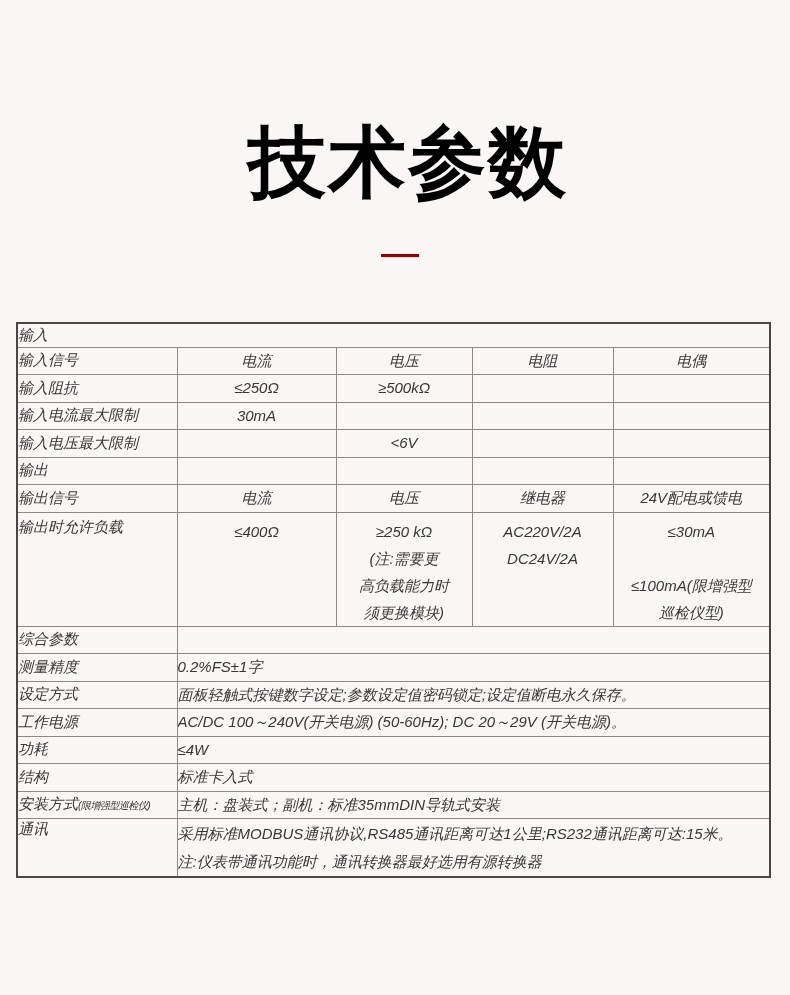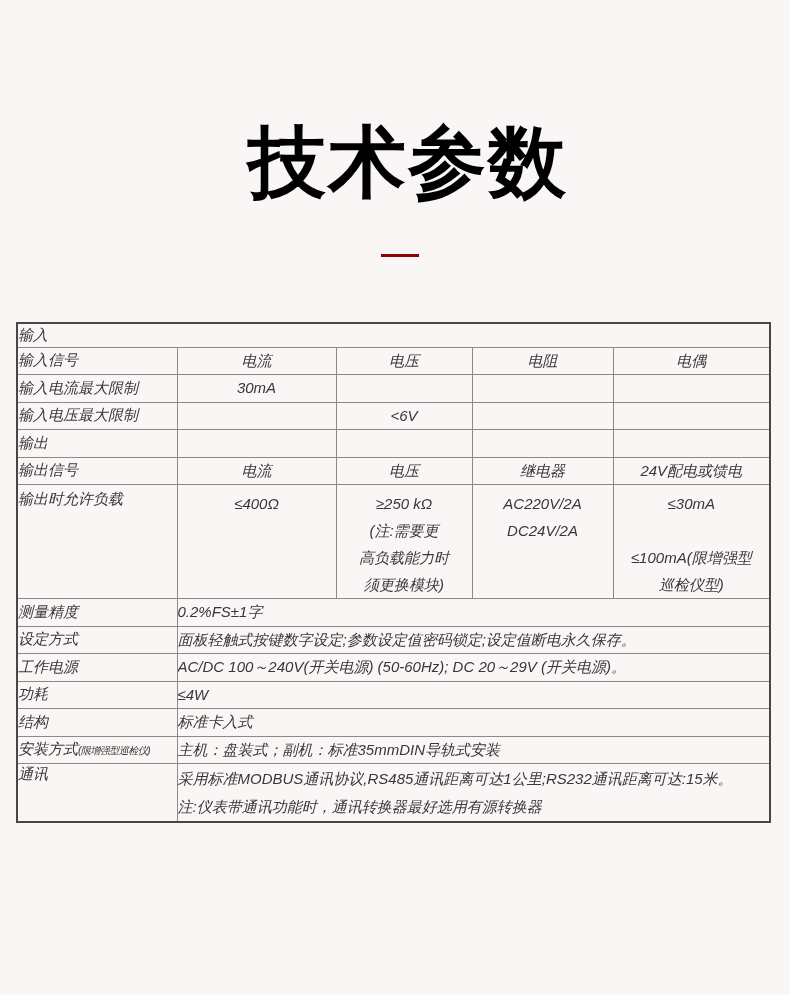--- a/index.html
+++ b/index.html
@@ -91,20 +91,35 @@
             <div class="cell-line">电压</div>
           </td>
           <td class="data-cell">
             <div class="cell-line">电阻</div>
           </td>
           <td class="data-cell">
             <div class="cell-line">电偶</div>
           </td>
         </tr>
         <tr class="r-normal">
+          <td class="label-cell"><span>输入阻抗</span></td>
+          <td class="data-cell">
+            <div class="cell-line">≤250Ω</div>
+          </td>
+          <td class="data-cell">
+            <div class="cell-line">≥500kΩ</div>
+          </td>
+          <td class="data-cell">
+            <div class="cell-line"></div>
+          </td>
+          <td class="data-cell">
+            <div class="cell-line"></div>
+          </td>
+        </tr>
+        <tr class="r-normal">
           <td class="label-cell"><span>输入电流最大限制</span></td>
           <td class="data-cell">
             <div class="cell-line">30mA</div>
           </td>
           <td class="data-cell">
             <div class="cell-line"></div>
           </td>
           <td class="data-cell">
             <div class="cell-line"></div>
           </td>
@@ -170,20 +185,26 @@
           </td>
           <td class="data-cell">
             <div class="cell-line">AC220V/2A</div>
             <div class="cell-line">DC24V/2A</div>
           </td>
           <td class="data-cell">
             <div class="cell-line">≤30mA</div>
             <div class="cell-line"></div>
             <div class="cell-line">≤100mA(限增强型</div>
             <div class="cell-line">巡检仪型)</div>
+          </td>
+        </tr>
+        <tr class="r-normal">
+          <td class="label-cell"><span>综合参数</span></td>
+          <td class="span-cell" colspan="4">
+            <div class="cell-line"></div>
           </td>
         </tr>
         <tr class="r-normal">
           <td class="label-cell"><span>测量精度</span></td>
           <td class="span-cell" colspan="4">
             <div class="cell-line">0.2%FS±1字</div>
           </td>
         </tr>
         <tr class="r-normal">
           <td class="label-cell"><span>设定方式</span></td>

